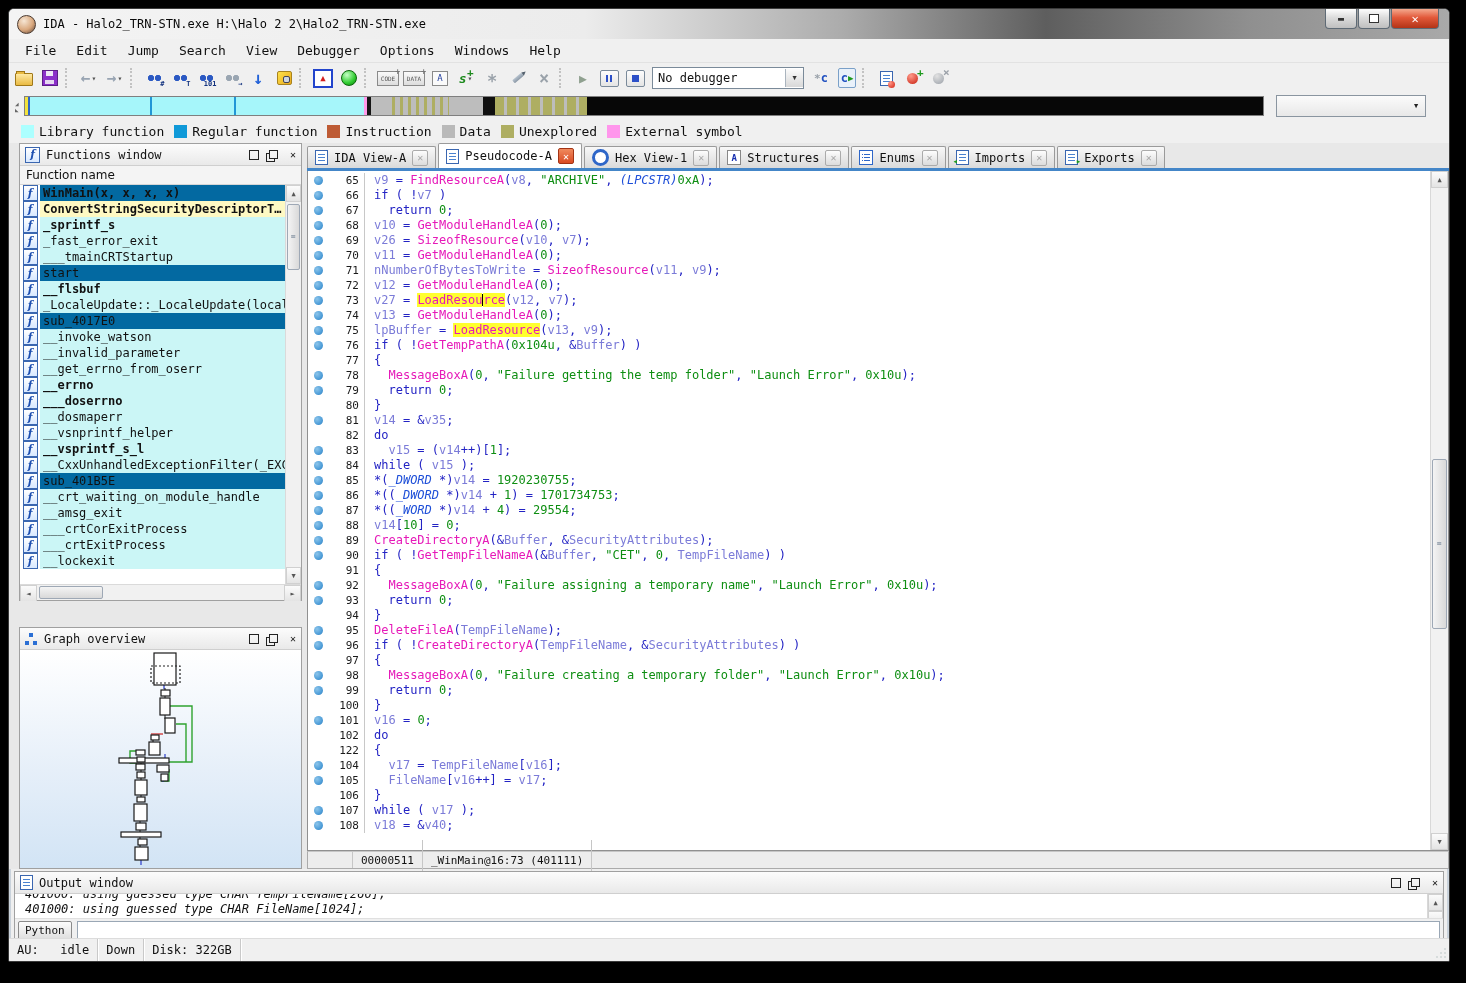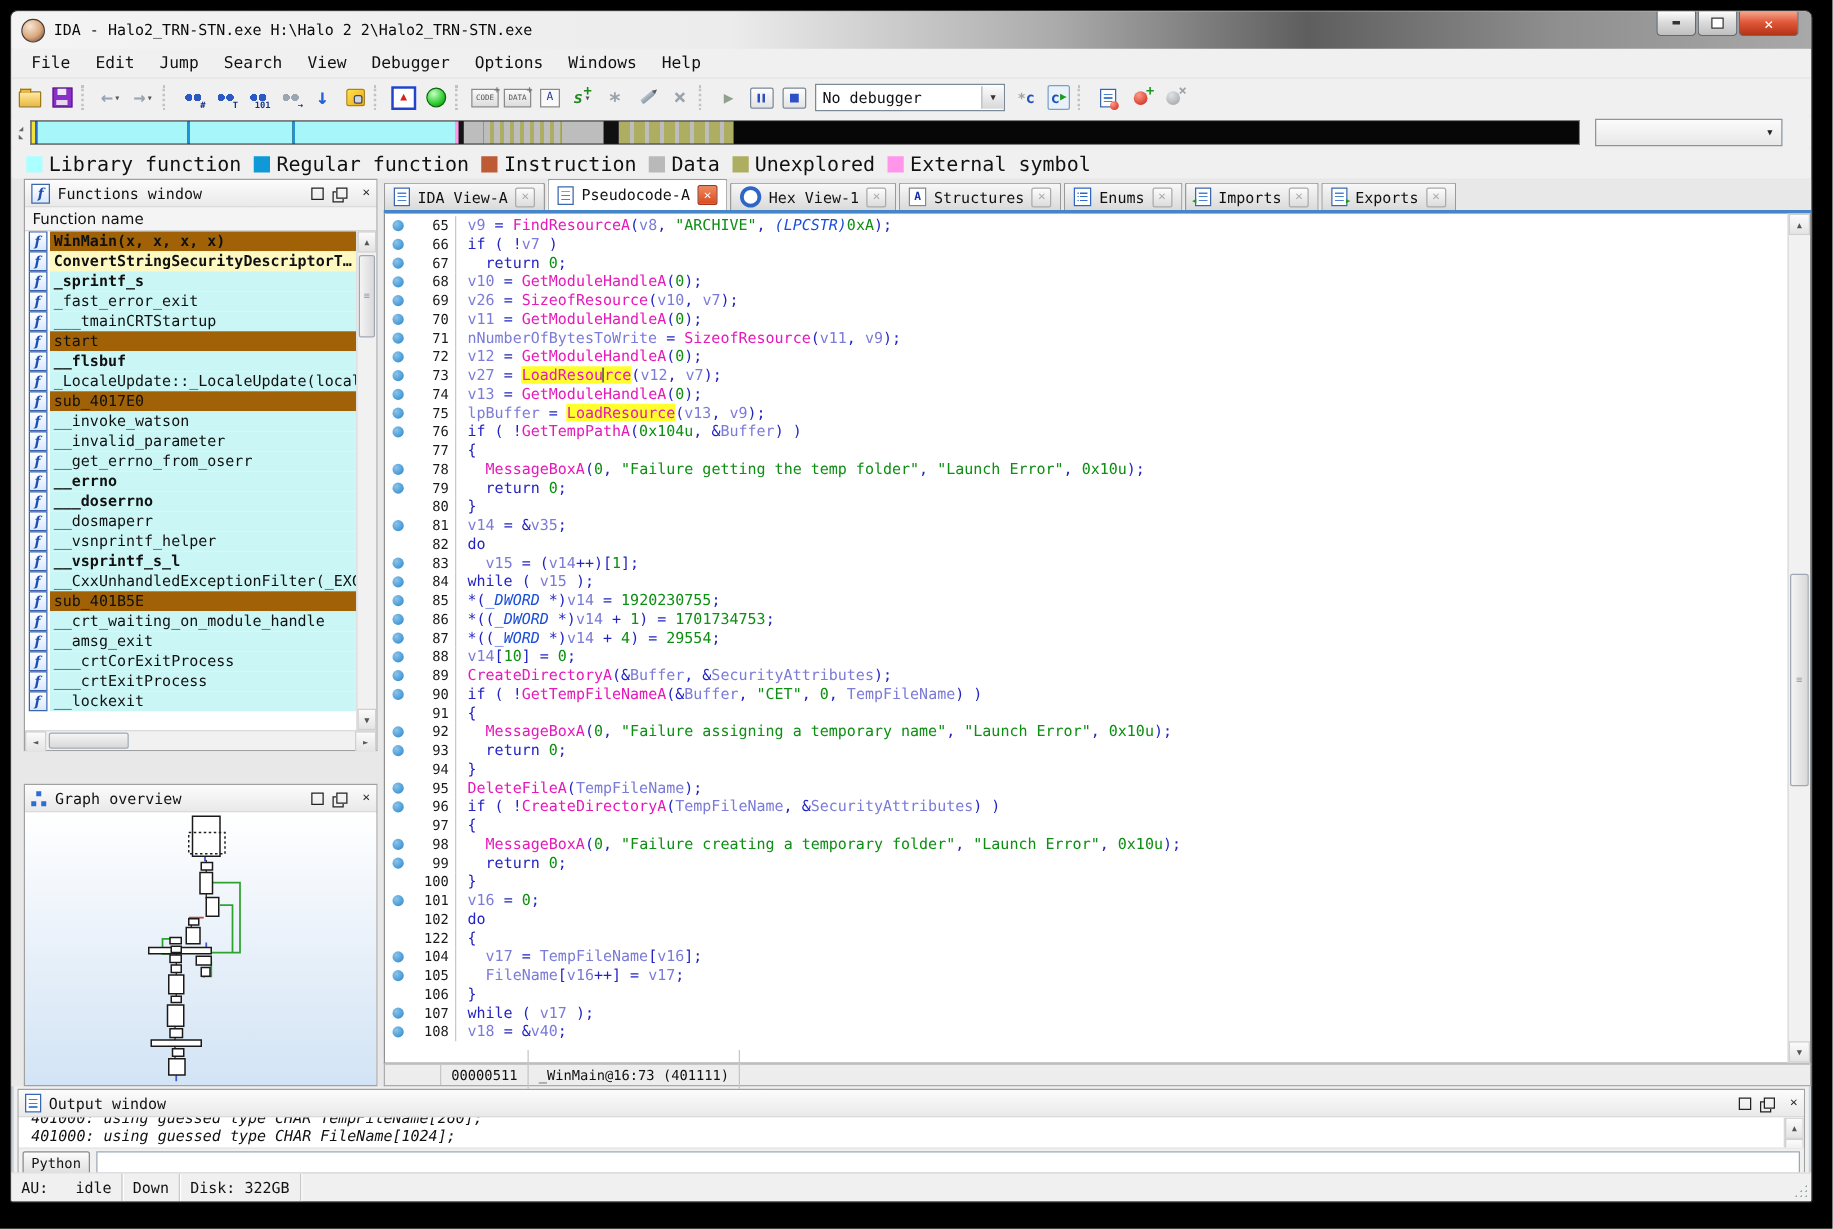--- a/index.html
+++ b/index.html
@@ -85,21 +85,21 @@
   .nav-mini{width:8px;display:flex;flex-direction:column;gap:3px;margin-right:1px;}
   .nav-mini span{font-size:6px;color:#666;line-height:3px;}
   .navband{height:18px;width:1238px;border:1px solid #7F7F7F;display:flex;overflow:hidden;background:#000;}
   .navband .seg{height:100%;flex:0 0 auto;}
   .stripe-gray-olive{background:repeating-linear-gradient(90deg,#BDBDBD 0 5px,#AEAE62 5px 8px);}
   .stripe-olive-gray{background:repeating-linear-gradient(90deg,#AEAE62 0 9px,#BDBDBD 9px 12px);}
   .nav-combo{width:148px;height:20px;margin-left:12px;border:1px solid #8A95A0;background:linear-gradient(#FBFBFB,#E8E8E8);display:flex;align-items:center;}
   .nav-combo .combo-label{flex:1;}
   .nav-combo .combo-arrow{margin-left:auto;width:18px;display:flex;align-items:center;justify-content:center;font-size:7px;color:#222;}
   
-  .legendrow{height:24px;flex:0 0 24px;background:#F0F0F0;display:flex;align-items:center;padding-left:12px;font-size:16px;}
+  .legendrow{height:24px;flex:0 0 24px;background:#F0F0F0;display:flex;align-items:center;padding-left:12px;font-size:13px;}
   .lg-item{display:flex;align-items:center;margin-right:10px;}
   .lg-sq{width:13px;height:13px;margin-right:5px;display:inline-block;}
   
   .main{flex:1;display:flex;padding-left:10px;background:#E8E8E8;min-height:0;}
   .leftcol{width:283px;flex:0 0 283px;display:flex;flex-direction:column;}
   .rightcol{flex:1;display:flex;flex-direction:column;min-width:0;margin-left:5px;}
   .panel{border:1px solid #A0A0A0;background:#FFF;display:flex;flex-direction:column;box-sizing:border-box;}
   .panel-title{height:21px;flex:0 0 21px;background:linear-gradient(#FCFCFC,#E9E9E9);border-bottom:1px solid #CFCFCF;
        display:flex;align-items:center;font-size:12px;padding:0 5px;gap:6px;}
   .pt-btns{margin-left:auto;display:flex;gap:10px;align-items:center;}
@@ -112,21 +112,21 @@
   
   .functions-panel{height:458px;flex:0 0 458px;}
   .fn-header{height:18px;flex:0 0 18px;background:#F4F4F4;border-bottom:1px solid #D6D6D6;
        font-size:12px;display:flex;align-items:center;padding-left:6px;font-family:"DejaVu Sans",sans-serif;}
   .fn-body{flex:1;display:flex;min-height:0;}
   .fn-rows{flex:1;overflow:hidden;}
   .fn-row{display:flex;height:16px;align-items:center;font-size:12px;white-space:nowrap;}
   .fn-ico{width:20px;flex:0 0 20px;display:flex;justify-content:center;}
   .fn-name{flex:1;height:16px;line-height:16px;padding-left:3px;overflow:hidden;}
   .fn-name.b{font-weight:bold;}
-  .bg-cyan{background:#CBF6F6;}  .bg-pink{background:#fef9c3;}  .bg-white{background:#a16207;}
+  .bg-cyan{background:#CBF6F6;}  .bg-pink{background:#fef9c3;}  .bg-white{background:#0369a1;}
   .vscroll{width:15px;flex:0 0 15px;background:#F1F1F1;border-left:1px solid #DADADA;display:flex;flex-direction:column;}
   .sarrow{height:15px;flex:0 0 15px;display:flex;align-items:center;justify-content:center;font-size:7px;color:#555;
        background:linear-gradient(#FBFBFB,#E4E4E4);border:1px solid #D0D0D0;}
   .strack{flex:1;position:relative;}
   .sthumb{position:absolute;left:1px;right:1px;background:linear-gradient(90deg,#F4F4F4,#D9D9D9);
        border:1px solid #9EA8B5;border-radius:2px;}
   .sthumb::after{content:"≡";position:absolute;left:50%;top:50%;transform:translate(-50%,-55%);font-size:8px;color:#8A97A5;}
   .hscroll{height:15px;flex:0 0 15px;background:#F1F1F1;border-top:1px solid #DADADA;display:flex;}
   .hscroll .strack{flex:1;position:relative;}
   .hthumb{position:absolute;top:1px;bottom:1px;background:linear-gradient(#F4F4F4,#D9D9D9);border:1px solid #9EA8B5;border-radius:2px;}

